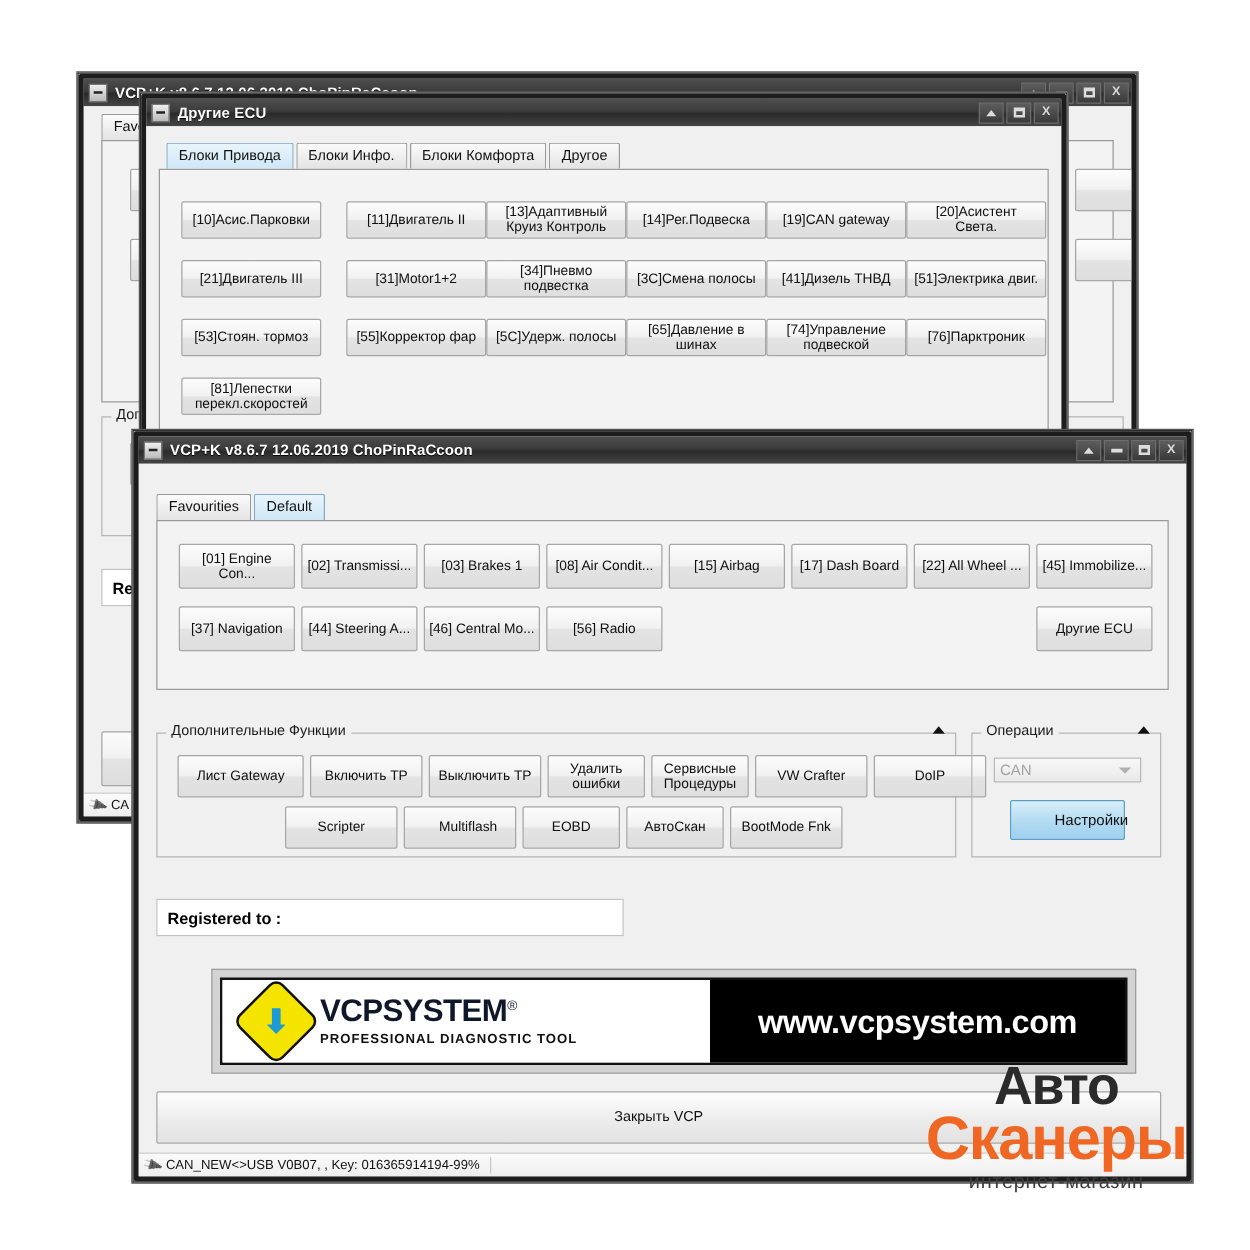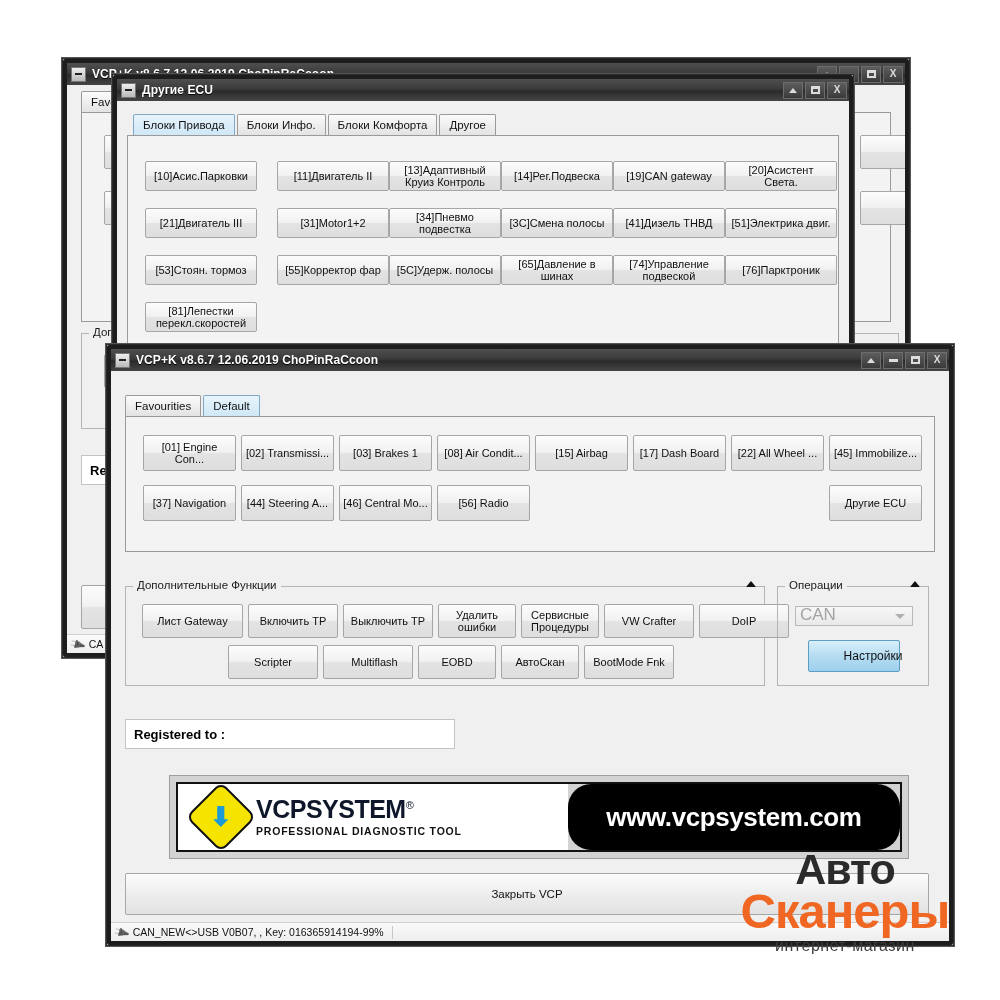--- a/index.html
+++ b/index.html
@@ -139,22 +139,22 @@
     width:0;height:0;
     border-left:5px solid transparent;border-right:5px solid transparent;
     border-bottom:6px solid #111;
     background:#f0f0f0;
   }
 
   
   .combo{
     border:1px solid #b9b9b9;
     background:linear-gradient(180deg,#f7f7f7,#e9e9e9);
-    font-size:17px;color:#a3a3a3;
-    display:flex;align-items:flex-end;
+    font-size:12px;color:#a3a3a3;
+    display:flex;align-items:center;
     padding:0 4px;
     box-sizing:border-box;
     position:relative;
   }
   .combo .arrow{
     position:absolute;right:7px;top:50%;margin-top:-2px;
     width:0;height:0;border-left:5px solid transparent;border-right:5px solid transparent;
     border-top:5px solid #b0b0b0;
   }
   .textfield{
@@ -201,21 +201,20 @@
     gap:10px;
     box-sizing:border-box;
   }
   .banner-right{
     flex:1 1 auto;
     background:#000;
     display:flex;align-items:center;justify-content:center;
     color:#fff;
     font-size:26px;font-weight:bold;
     letter-spacing:-.4px;
-    border-radius:23px;
   }
   .logo-diamond{
     width:46px;height:46px;
     background:#f5e400;
     border:2px solid #111;
     border-radius:8px;
     transform:rotate(45deg);
     display:flex;align-items:center;justify-content:center;
     flex:0 0 auto;
   }
@@ -428,21 +427,21 @@
       <div class="group" style="left:666px;top:215px;width:152px;height:100px;">
         <span class="legend">Операции</span>
         <span class="collapse-arrow"></span>
         <div class="combo" style="position:absolute;left:17px;top:19px;width:118px;height:20px;">
           <span>CAN</span>
           <span class="arrow"></span>
         </div>
         <div class="btn blue" style="position:absolute;left:30px;top:53px;width:92px;height:32px;font-size:12px;padding-left:40px;">Настройки</div>
       </div>
 
-      <div class="textfield" style="position:absolute;left:14px;top:348px;width:330px;height:30px;">
+      <div class="textfield" style="position:absolute;left:14px;top:348px;width:374px;height:30px;">
         <span>Registered to :</span>
       </div>
 
       <div class="banner-outer" style="left:58px;top:404px;width:740px;height:84px;">
         <div class="banner-inner">
           <div class="banner-left">
             <span class="logo-diamond">
               <span class="logo-arrow">⬇</span>
             </span>
             <span>

